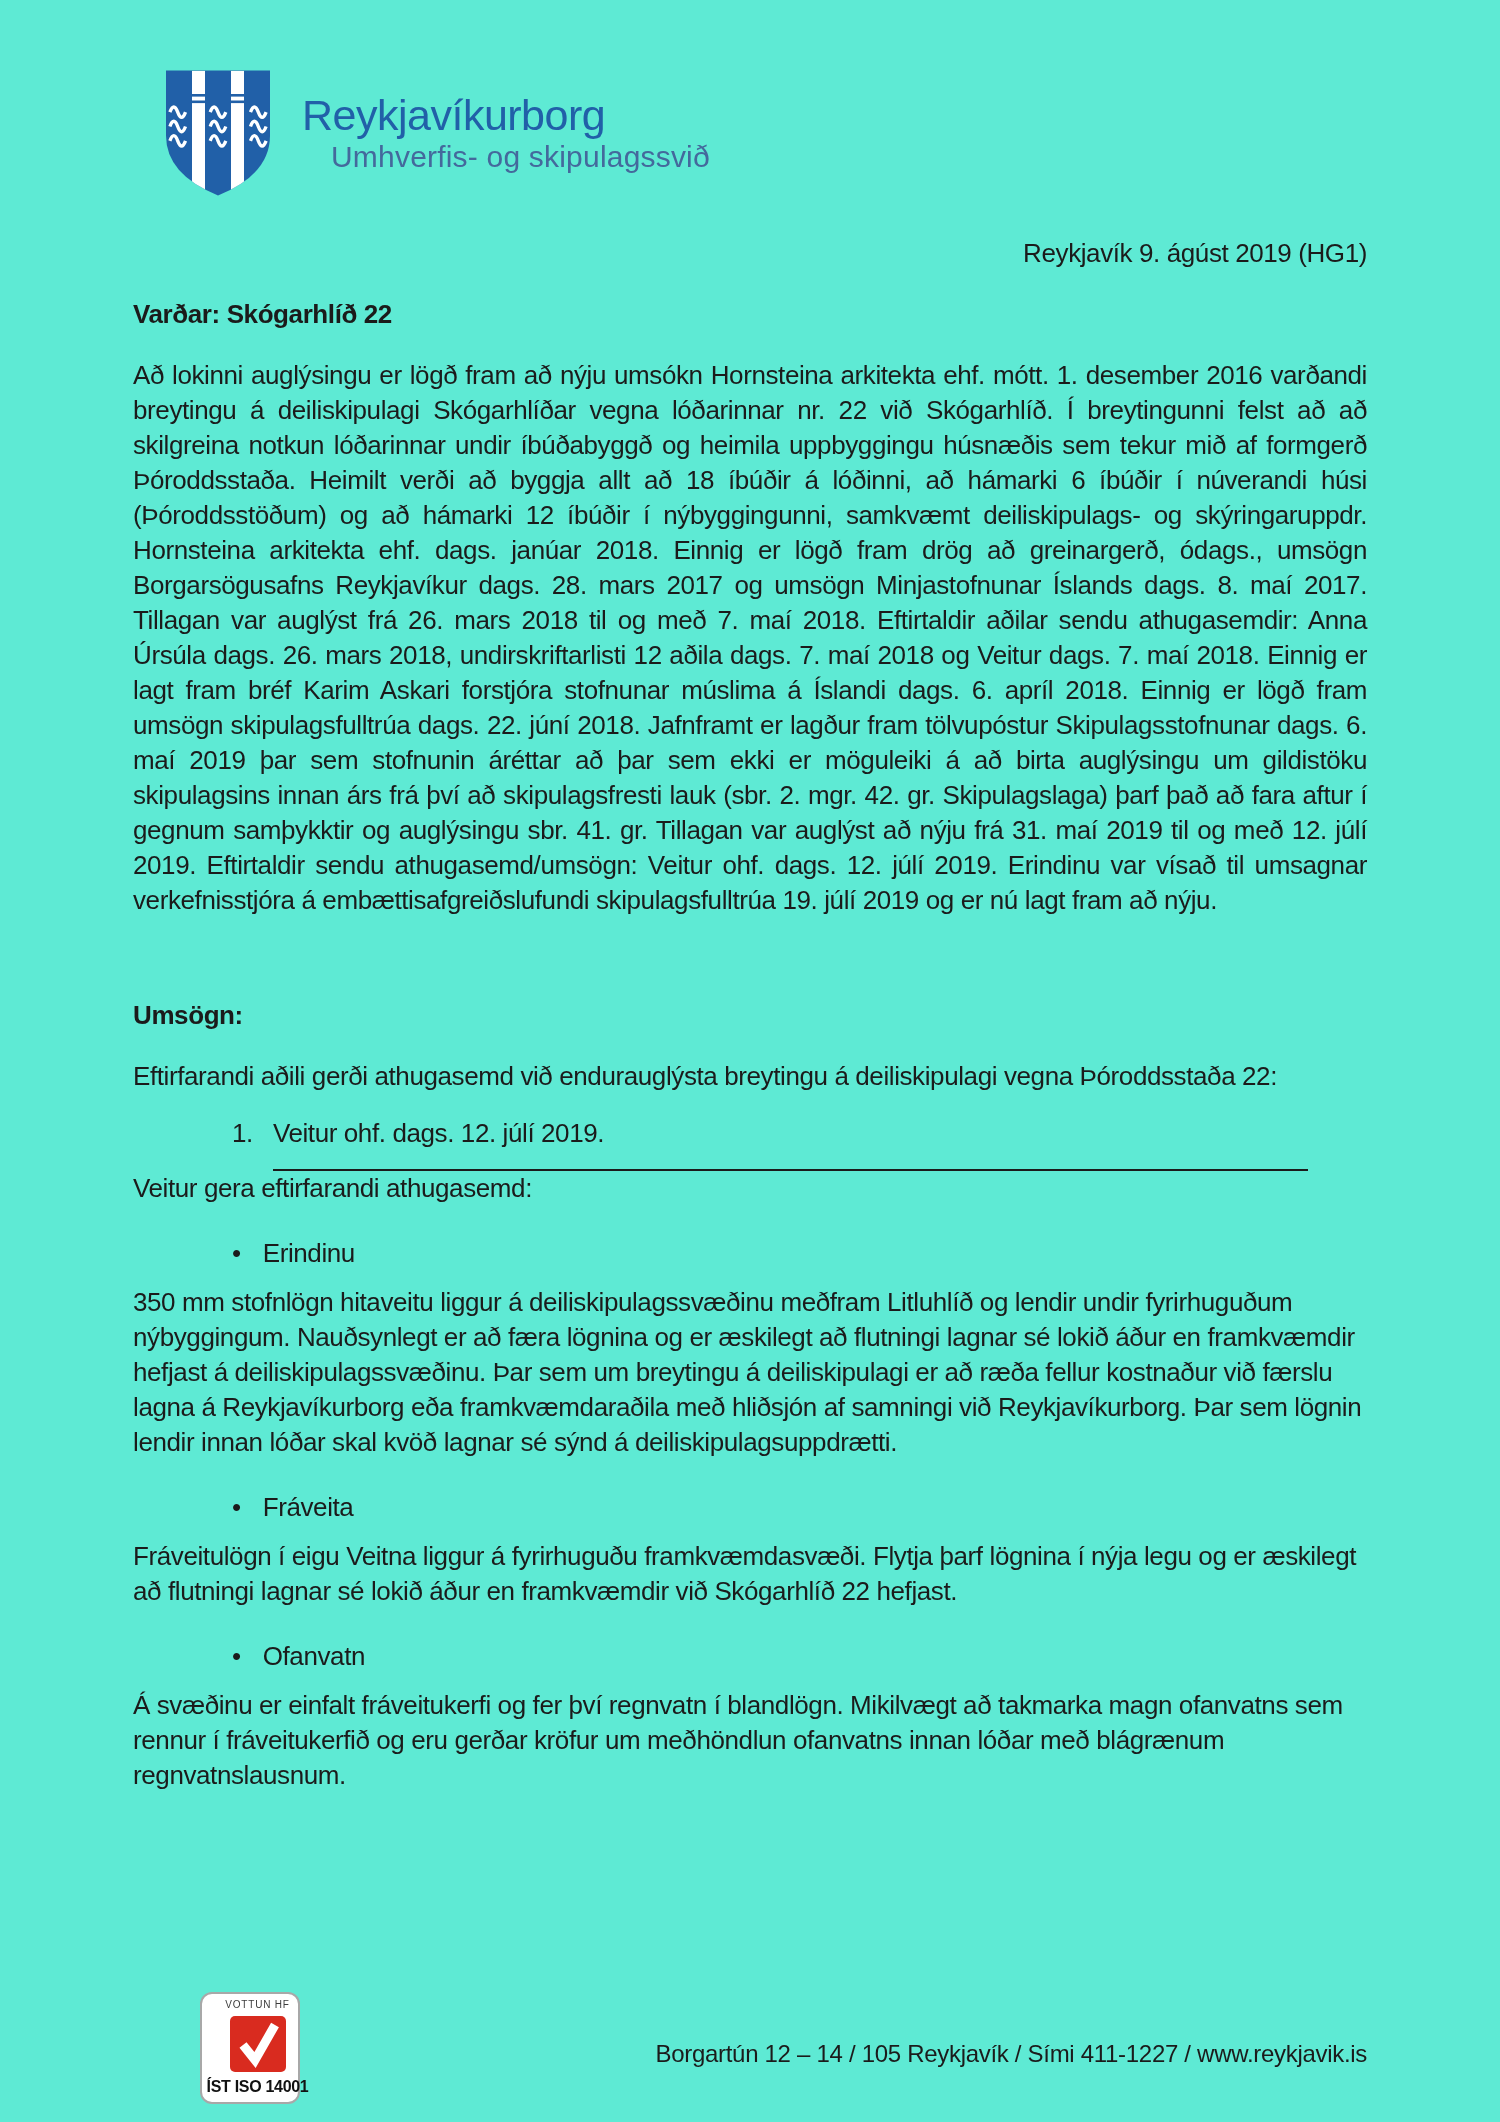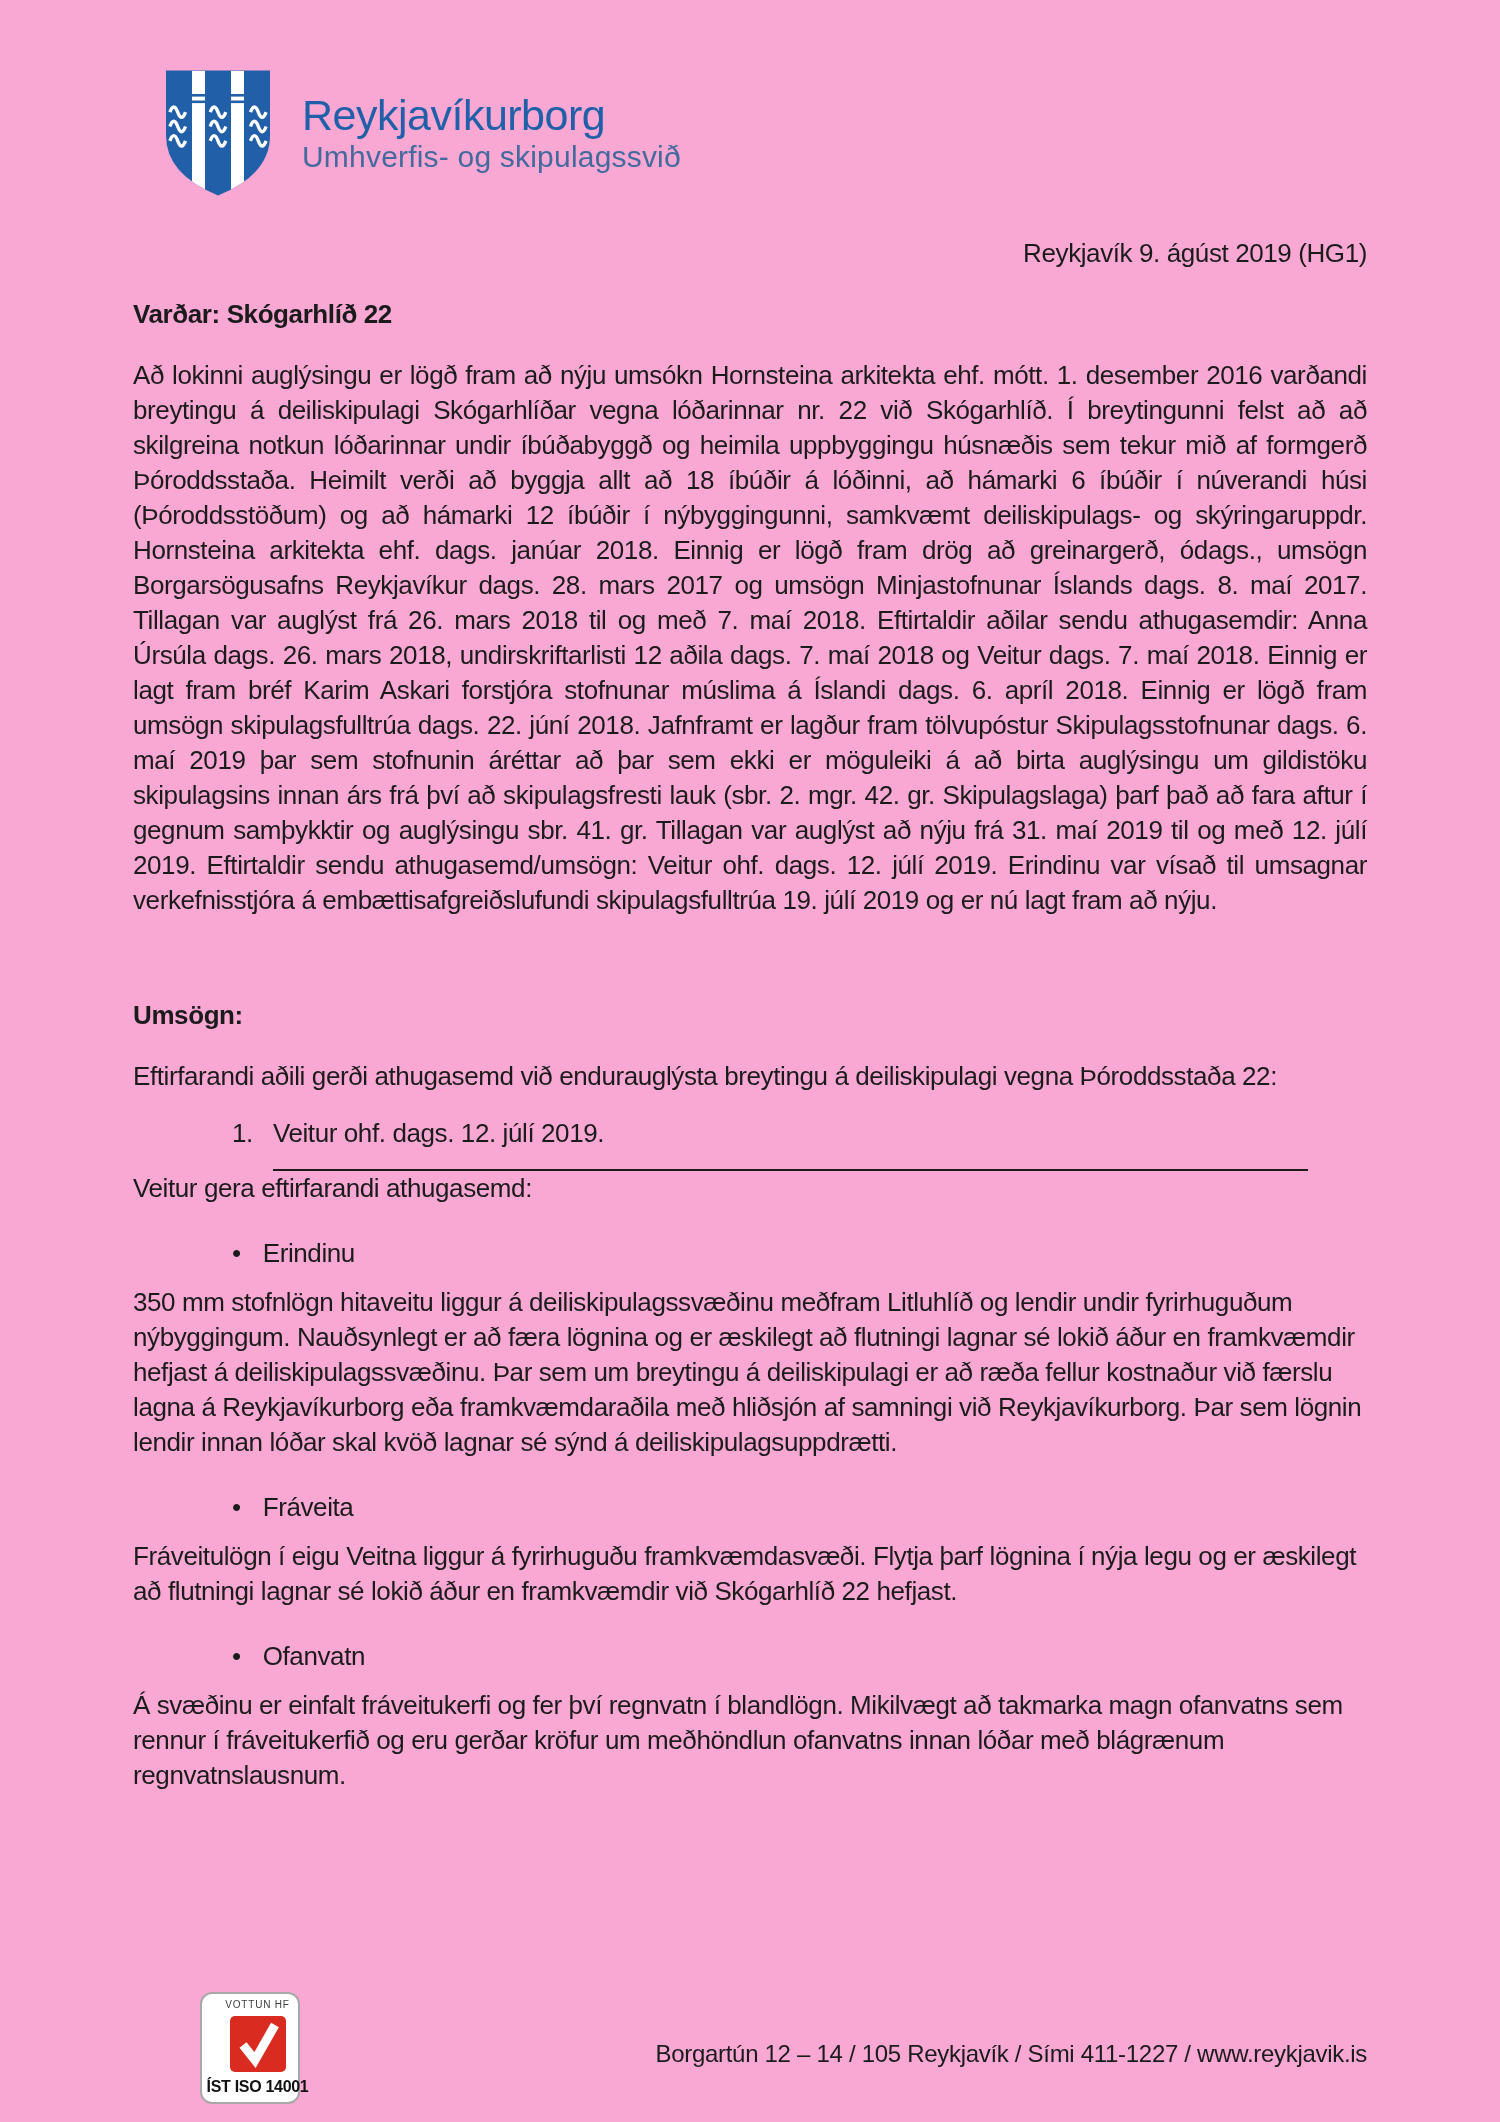--- a/index.html
+++ b/index.html
@@ -1,20 +1,20 @@
 <!DOCTYPE html>
 <html lang="is"><head>
 <meta charset="utf-8">
 <style>
   html, body { margin: 0; padding: 0; background: #ffffff; }
   .page {
     position: relative;
     width: 1500px;
     height: 2122px;
-    background: #f9a8d4;
+    background: #5eead4;
     font-family: "Liberation Sans", sans-serif;
     color: #1b1b1b;
     overflow: hidden;
   }
   .content { padding: 0 133px; }
 
   
   .logo-row {
     display: flex;
     align-items: center;
@@ -27,20 +27,21 @@
     font-size: 43px;
     line-height: 48px;
     color: #2160a8;
     letter-spacing: -0.5px;
   }
   .logo-dept {
     font-size: 30px;
     line-height: 36px;
     color: #44699c;
     letter-spacing: 0.2px;
+    margin-left: 29px;
   }
 
   
   .body-text {
     font-size: 26px;
     line-height: 35px;
     letter-spacing: -0.4px;
     margin: 0;
   }
   .justified { text-align: justify; }

